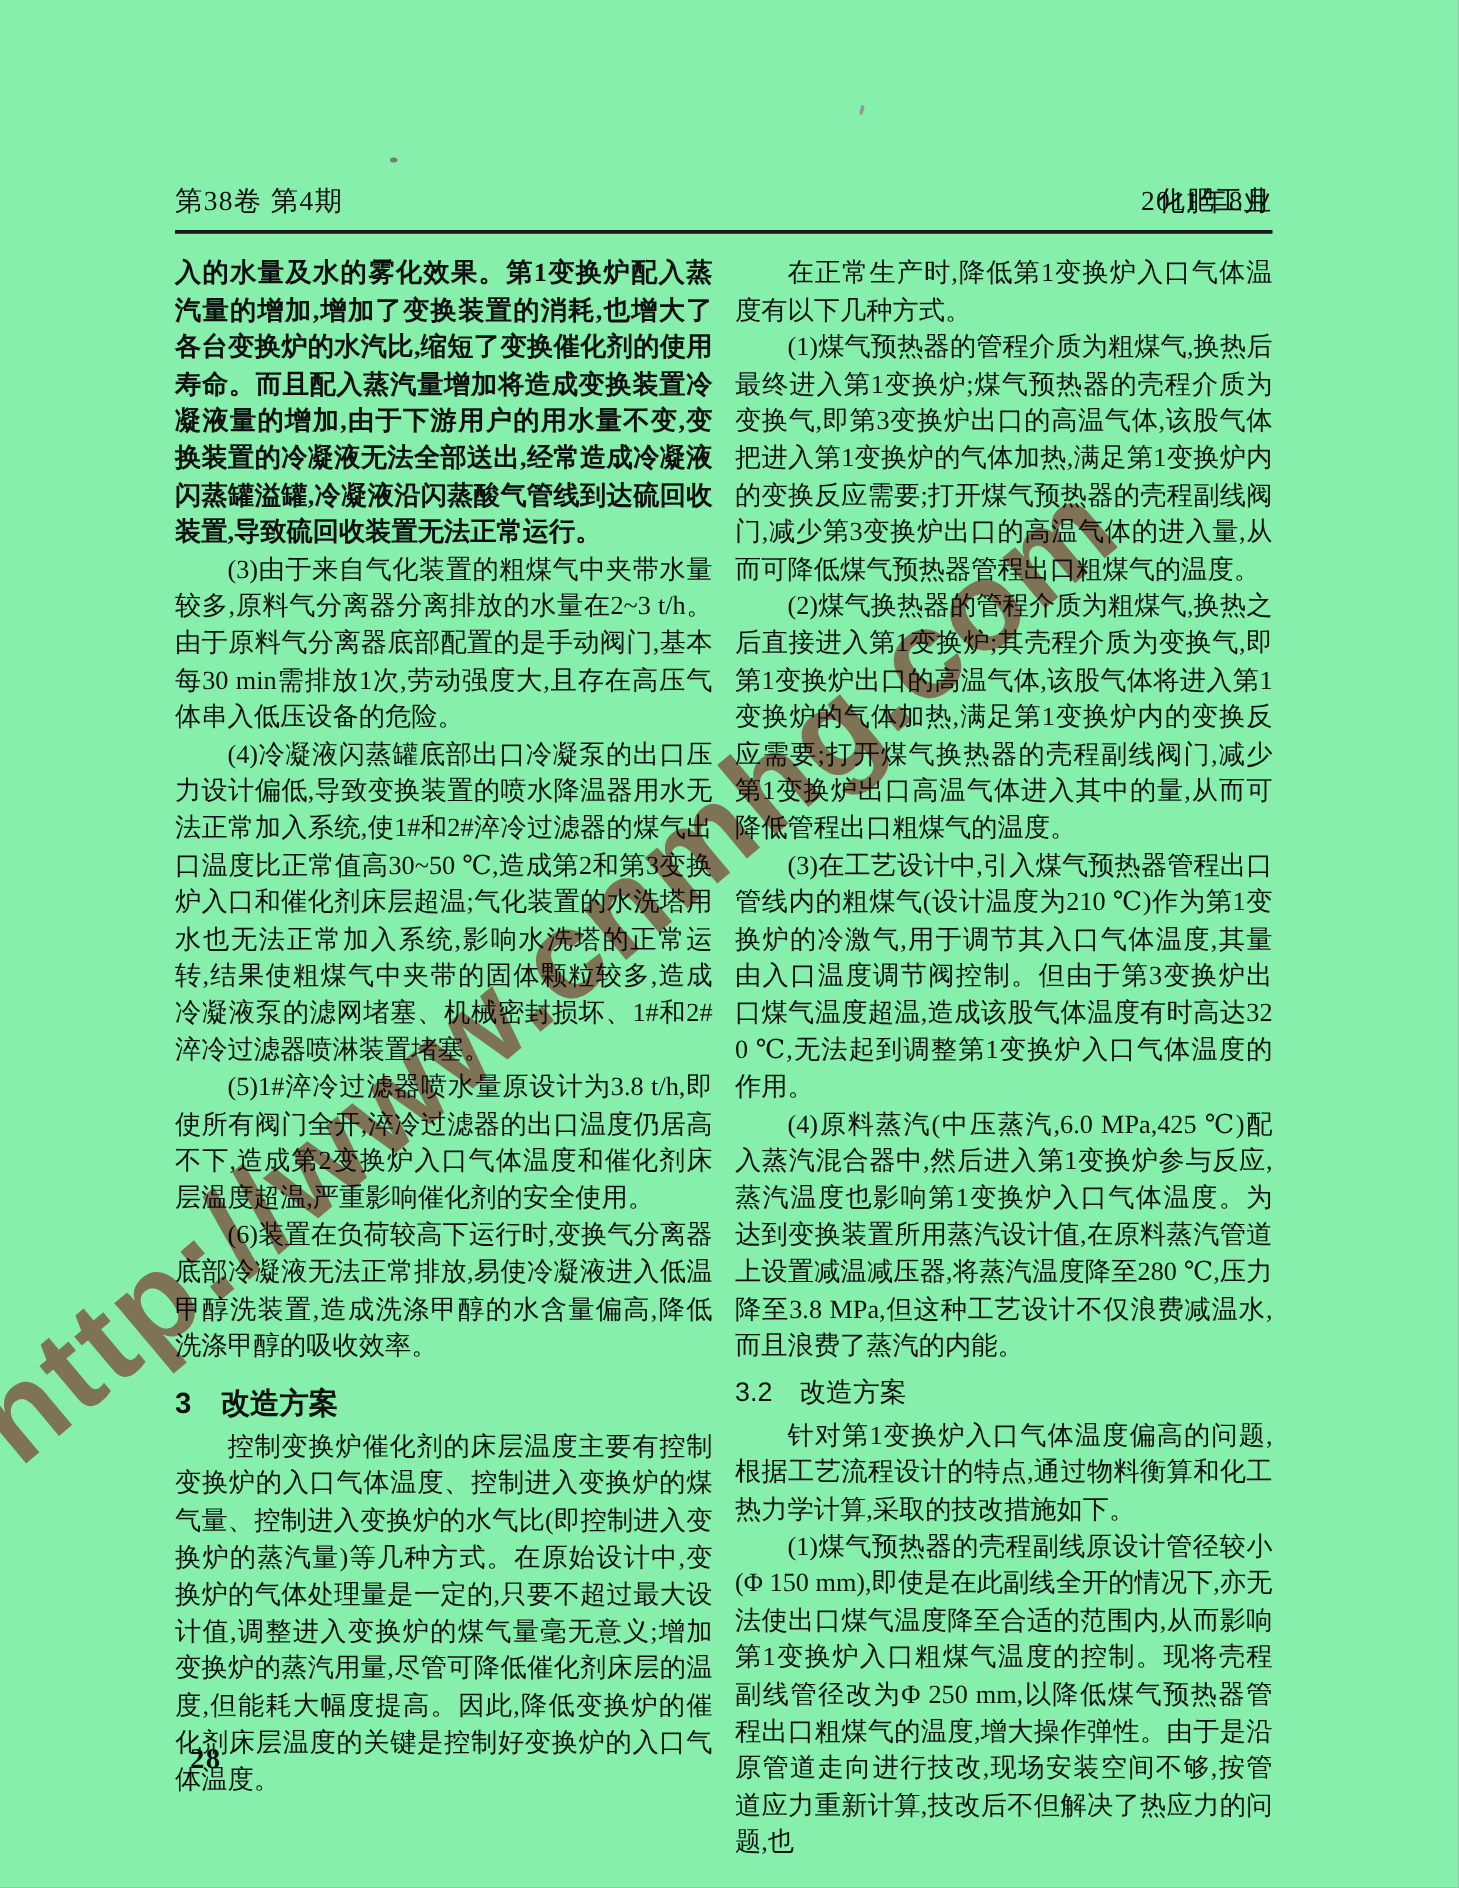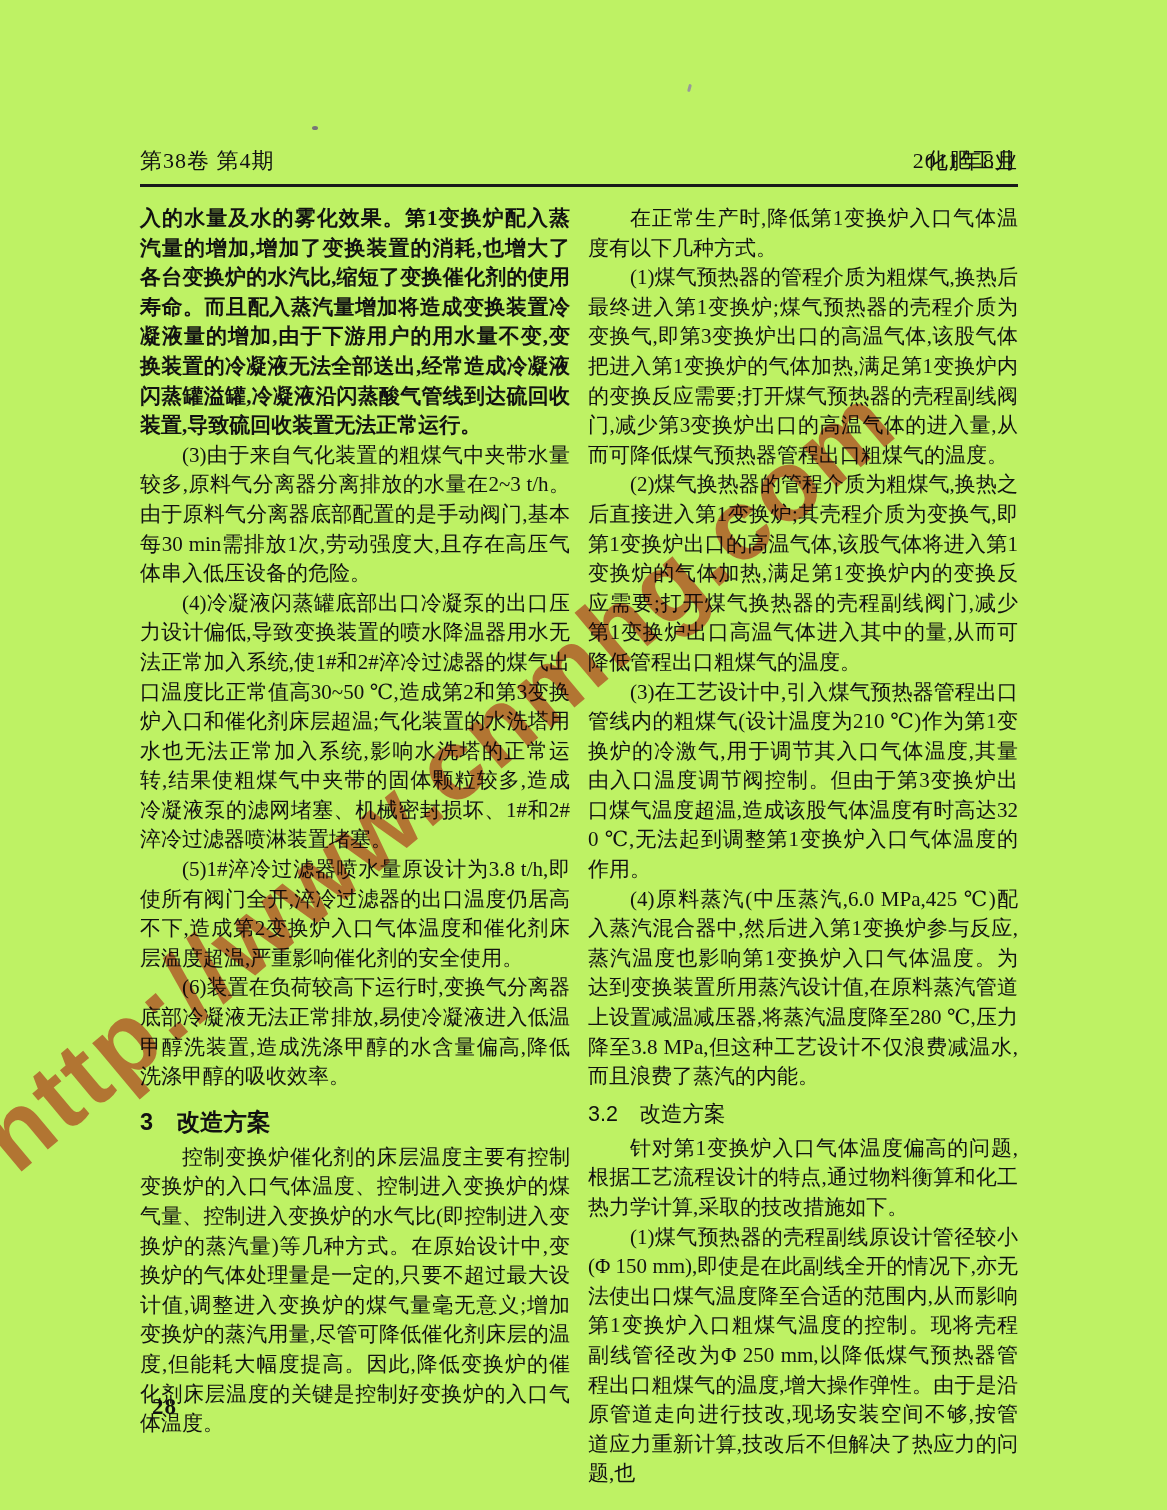--- a/index.html
+++ b/index.html
@@ -1,19 +1,19 @@
 <!DOCTYPE html>
 <html><head>
 <meta charset="utf-8">
 <style>
   html,body{margin:0;padding:0;background:#9a9a9a;}
   .page{
     position:relative;
     width:1167px;height:1510px;
-    background:#bef264;
+    background:#86efac;
     overflow:hidden;
     font-family:"Liberation Serif","DejaVu Serif",serif;
     color:#111;
   }
   
   .hdr{
     position:absolute;left:140px;top:146px;width:878px;
     display:flex;justify-content:space-between;align-items:baseline;
     font-size:22px;letter-spacing:1px;white-space:nowrap;
   }

